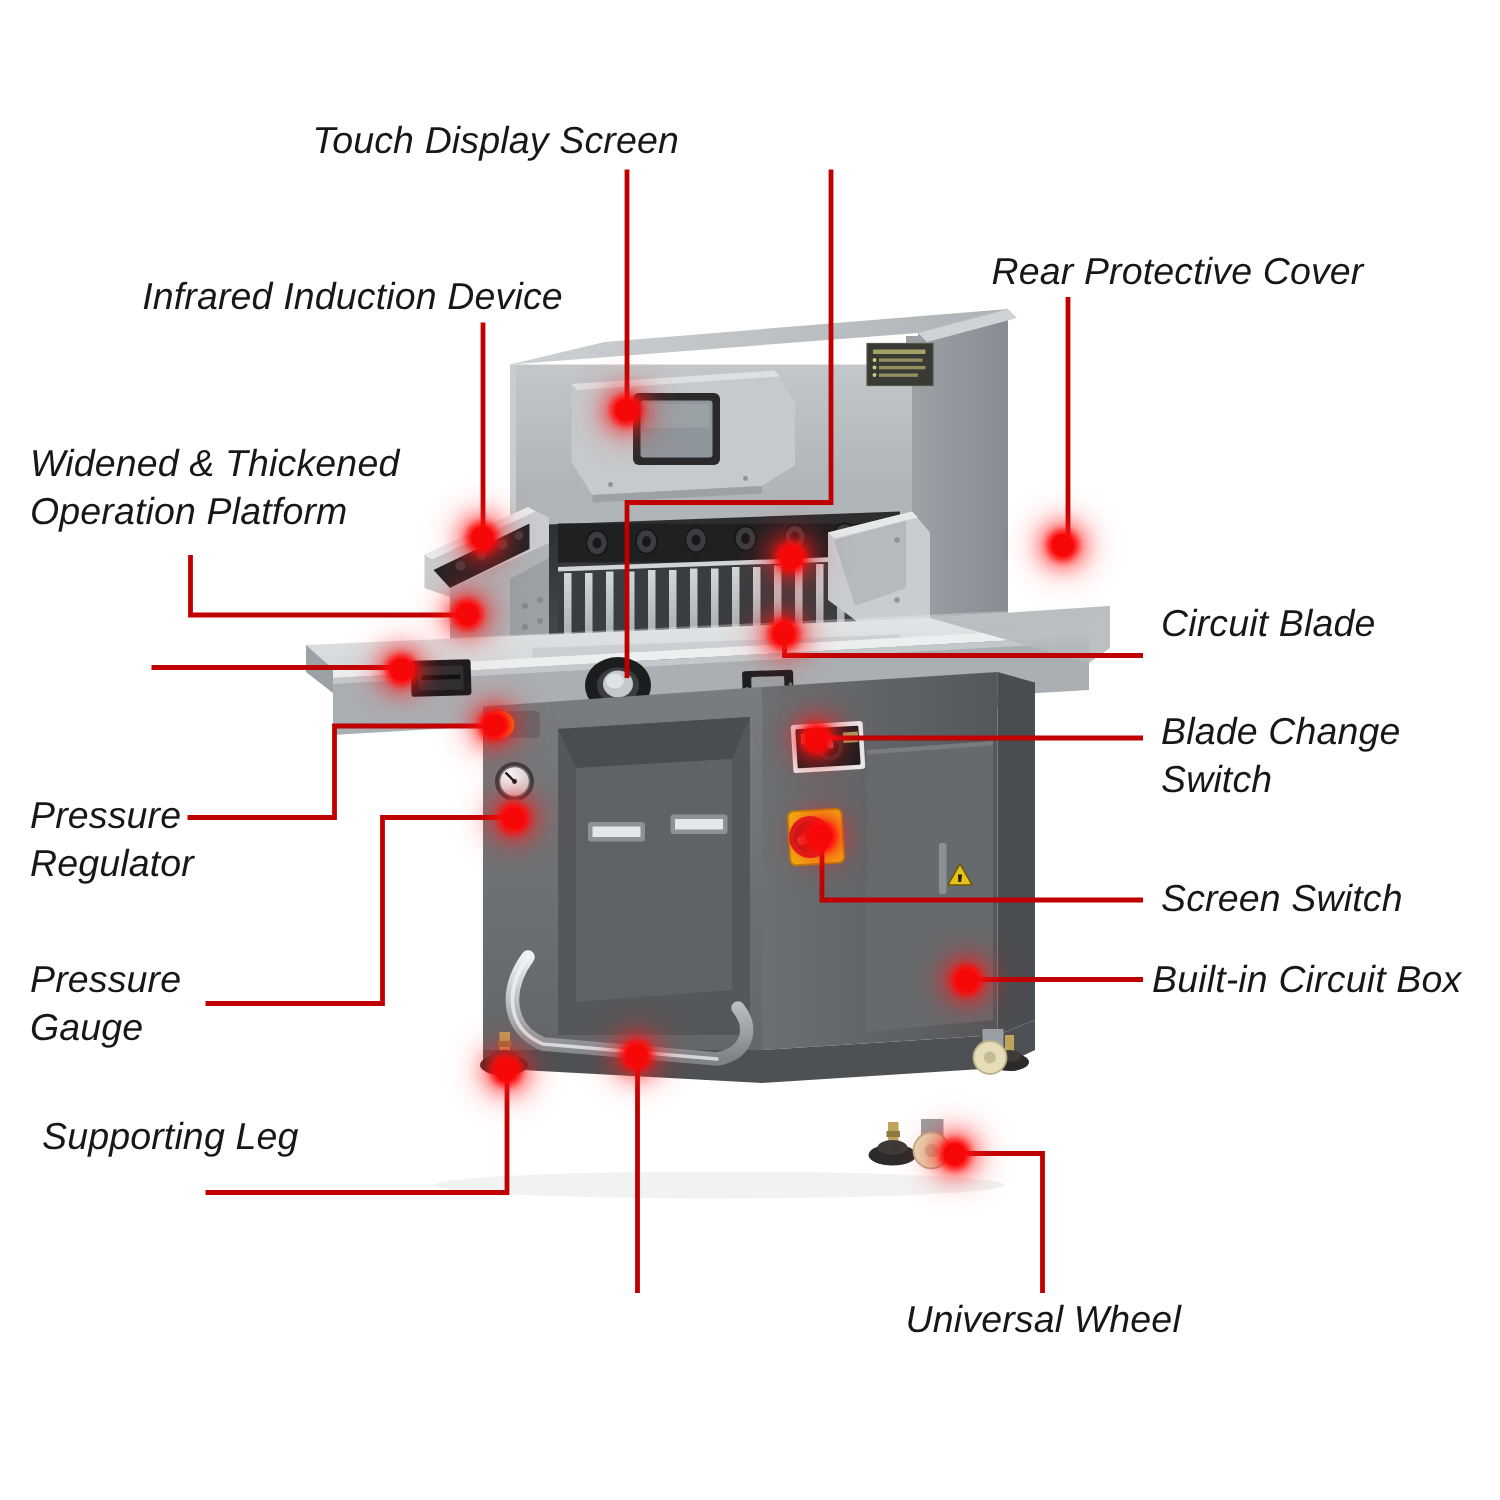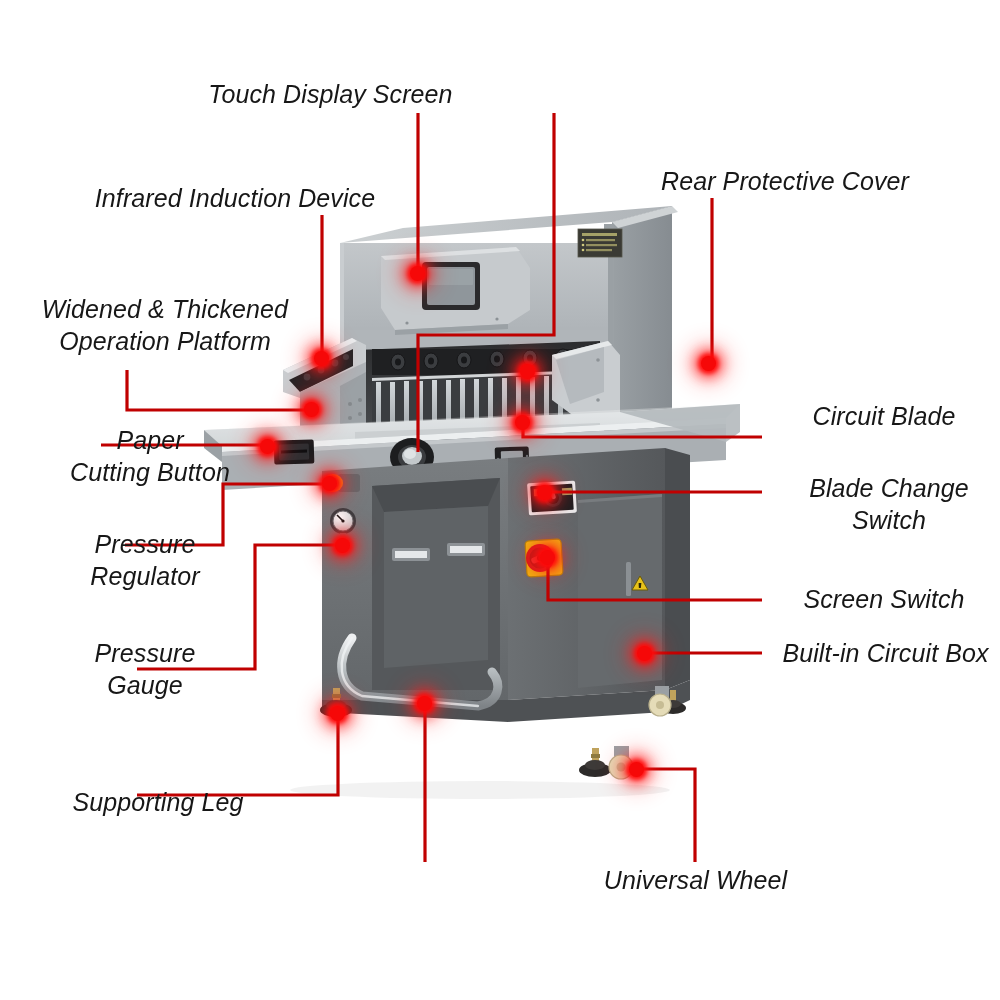--- a/index.html
+++ b/index.html
@@ -13,21 +13,20 @@
   .lbl{
     position:absolute;
     font-family:"Liberation Sans","DejaVu Sans",sans-serif;
     font-style:italic;
     font-size:25px;
     line-height:1.28;
     color:#171717;
     white-space:pre-line;
     letter-spacing:.1px;
     pointer-events:auto;
-    text-align:center;
   }
   .lbl.c{text-align:center;}
   .hot{
     position:absolute;width:15px;height:15px;border-radius:50%;
     background:#f60808;
     box-shadow:0 0 4px 3px rgba(255,10,10,.95),0 0 11px 8px rgba(255,25,25,.55),0 0 20px 14px rgba(255,40,40,.25);
     pointer-events:auto;
   }
 </style>
 </head>
@@ -399,34 +398,32 @@
 
   <div class="lbl c" style="left:80px;top:182px;width:310px">Infrared Induction Device</div>
 
   <div class="lbl c" style="left:655px;top:165px;width:260px">Rear Protective Cover</div>
 
   <div class="lbl" style="left:20px;top:293px;width:290px">Widened &amp; Thickened
 Operation Platform</div>
 
   <div class="lbl" style="left:774px;top:400px;width:220px">Circuit Blade</div>
 
-  <div class="lbl" style="left:20px;top:424px;width:260px">Paper
-Cutting Button</div>
 
   <div class="lbl" style="left:774px;top:472px;width:230px">Blade Change
 Switch</div>
 
   <div class="lbl" style="left:20px;top:528px;width:250px">Pressure
 Regulator</div>
 
   <div class="lbl" style="left:774px;top:583px;width:220px">Screen Switch</div>
 
   <div class="lbl" style="left:20px;top:637px;width:250px">Pressure
 Gauge</div>
 
   <div class="lbl" style="left:768px;top:637px;width:235px">Built-in Circuit Box</div>
 
-  <div class="lbl" style="left:28px;top:786px;width:260px">Supporting Leg</div>
+  <div class="lbl" style="left:28px;top:742px;width:260px">Supporting Leg</div>
 
 
   <div class="lbl c" style="left:588px;top:864px;width:215px">Universal Wheel</div>
 
 </div>
 
 </body></html>

